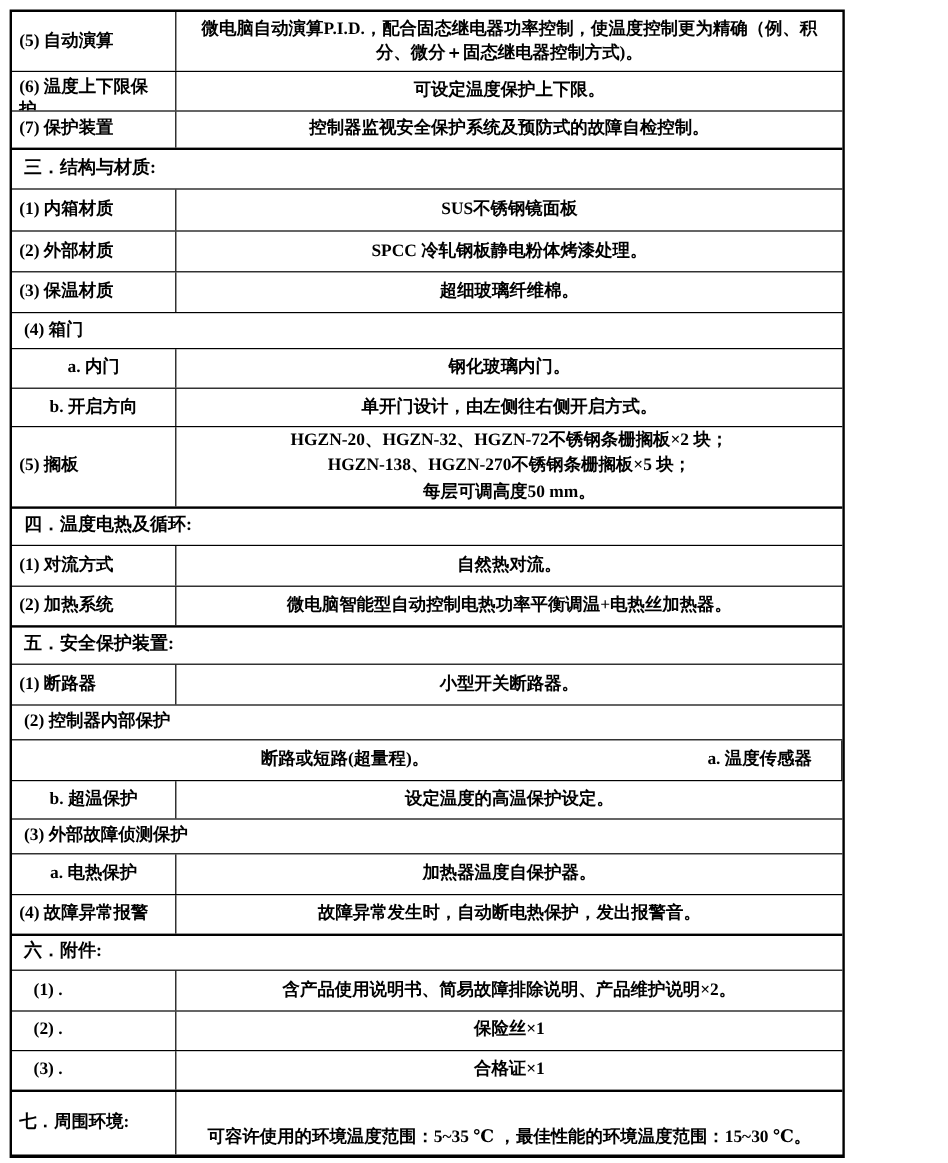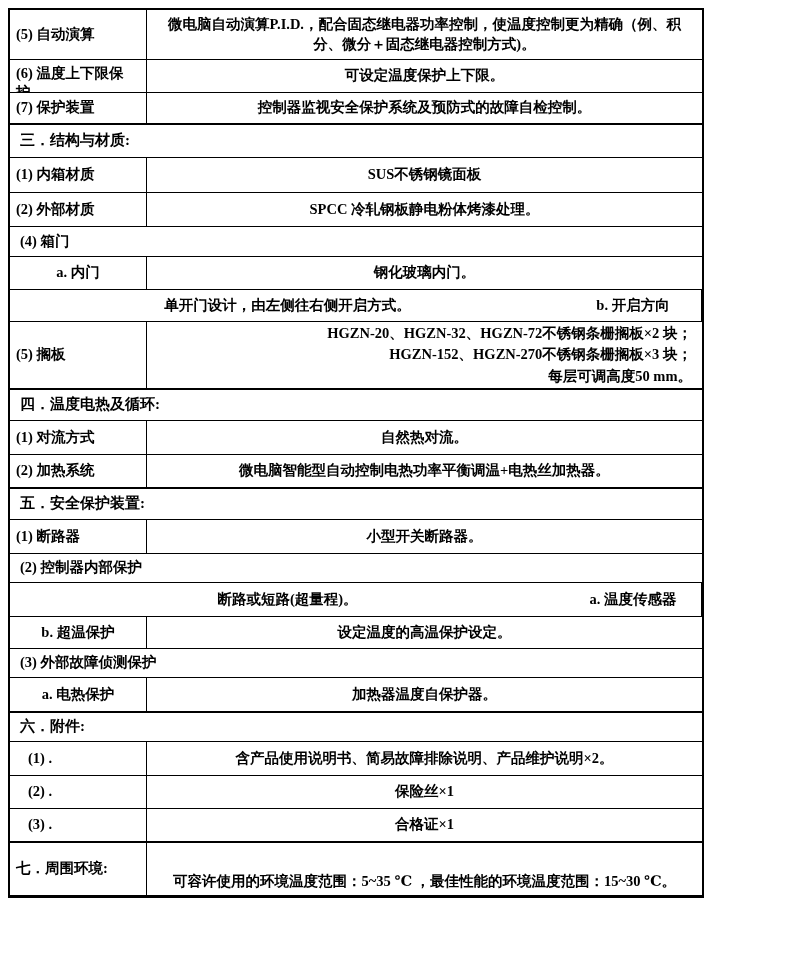--- a/index.html
+++ b/index.html
@@ -49,21 +49,20 @@
     overflow: hidden;
     line-height: 19px;
     padding-top: 4px;
   }
   
   .value.lines {
     flex-direction: column;
     justify-content: center;
     line-height: 21.5px;
     padding: 3px 10px;
-    align-items: flex-end;
   }
   
   .bottom .value { align-items: flex-end; padding-bottom: 4px; }
 </style>
 </head>
 <body>
 
 <div class="spec-table">
 
   <div class="row item first" style="height:49px">
@@ -86,39 +85,43 @@
   </div>
 
   <div class="row item" style="height:35px">
     <div class="cell label">(1) 内箱材质</div>
     <div class="cell value">SUS不锈钢镜面板</div>
   </div>
   <div class="row item" style="height:34px">
     <div class="cell label">(2) 外部材质</div>
     <div class="cell value">SPCC 冷轧钢板静电粉体烤漆处理。</div>
   </div>
+  <div class="row item" style="height:34px">
+    <div class="cell label">(3) 保温材质</div>
+    <div class="cell value">超细玻璃纤维棉。</div>
+  </div>
 
   <div class="row full" style="height:30px">
     <div class="cell">(4) 箱门</div>
   </div>
 
   <div class="row item sub" style="height:33px">
     <div class="cell label">a. 内门</div>
     <div class="cell value">钢化玻璃内门。</div>
   </div>
   <div class="row item sub" style="height:32px">
+    <div class="cell label">b. 开启方向</div>
     <div class="cell value">单开门设计，由左侧往右侧开启方式。</div>
-    <div class="cell label">b. 开启方向</div>
   </div>
 
   <div class="row item" style="height:67px">
     <div class="cell label">(5) 搁板</div>
     <div class="cell value lines">
       <div>HGZN-20、HGZN-32、HGZN-72不锈钢条栅搁板×2 块；</div>
-      <div>HGZN-152、HGZN-270不锈钢条栅搁板×3 块；</div>
+      <div>HGZN-138、HGZN-270不锈钢条栅搁板×5 块；</div>
       <div>每层可调高度50 mm。</div>
     </div>
   </div>
 
   <div class="row full section thick" style="height:32px">
     <div class="cell">四．温度电热及循环:</div>
   </div>
 
   <div class="row item" style="height:34px">
     <div class="cell label">(1) 对流方式</div>
@@ -153,20 +156,24 @@
 
   <div class="row full" style="height:29px">
     <div class="cell">(3) 外部故障侦测保护</div>
   </div>
 
   <div class="row item sub" style="height:34px">
     <div class="cell label">a. 电热保护</div>
     <div class="cell value">加热器温度自保护器。</div>
   </div>
 
+  <div class="row item" style="height:33px">
+    <div class="cell label">(4) 故障异常报警</div>
+    <div class="cell value">故障异常发生时，自动断电热保护，发出报警音。</div>
+  </div>
 
   <div class="row full section thick" style="height:30px">
     <div class="cell">六．附件:</div>
   </div>
 
   <div class="row item indent" style="height:34px">
     <div class="cell label">(1) .</div>
     <div class="cell value">含产品使用说明书、简易故障排除说明、产品维护说明×2。</div>
   </div>
   <div class="row item indent" style="height:33px">

